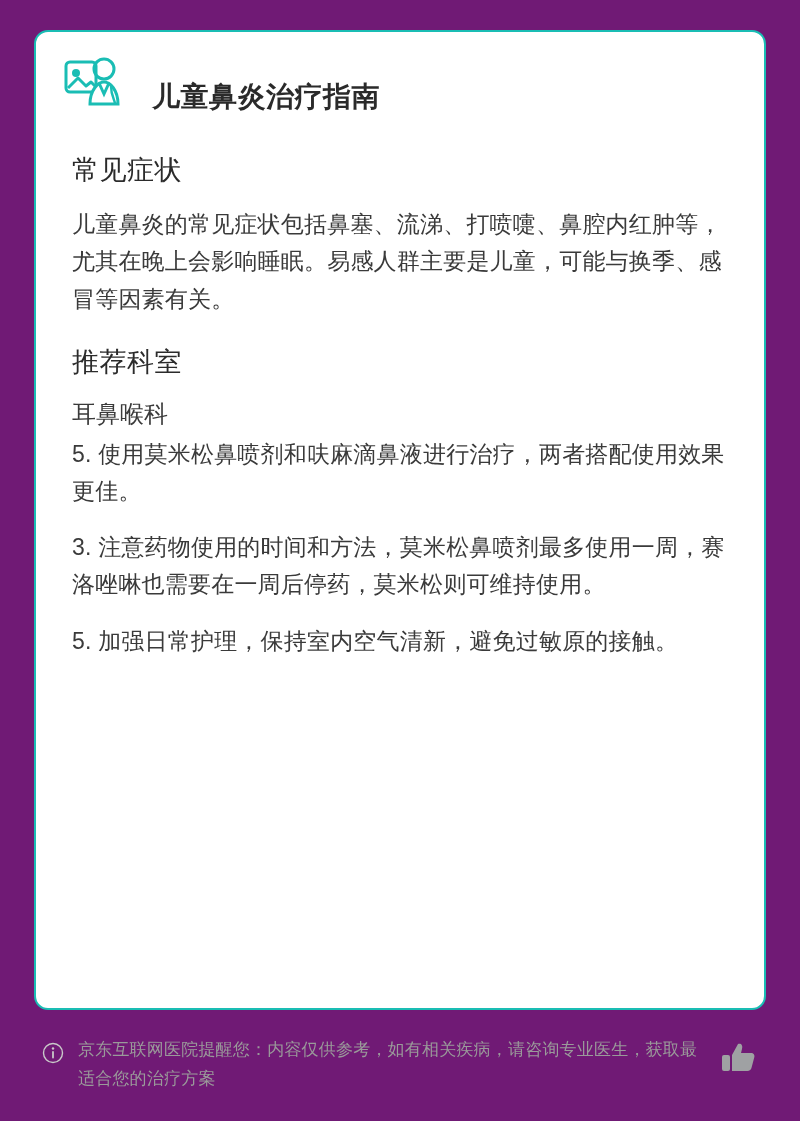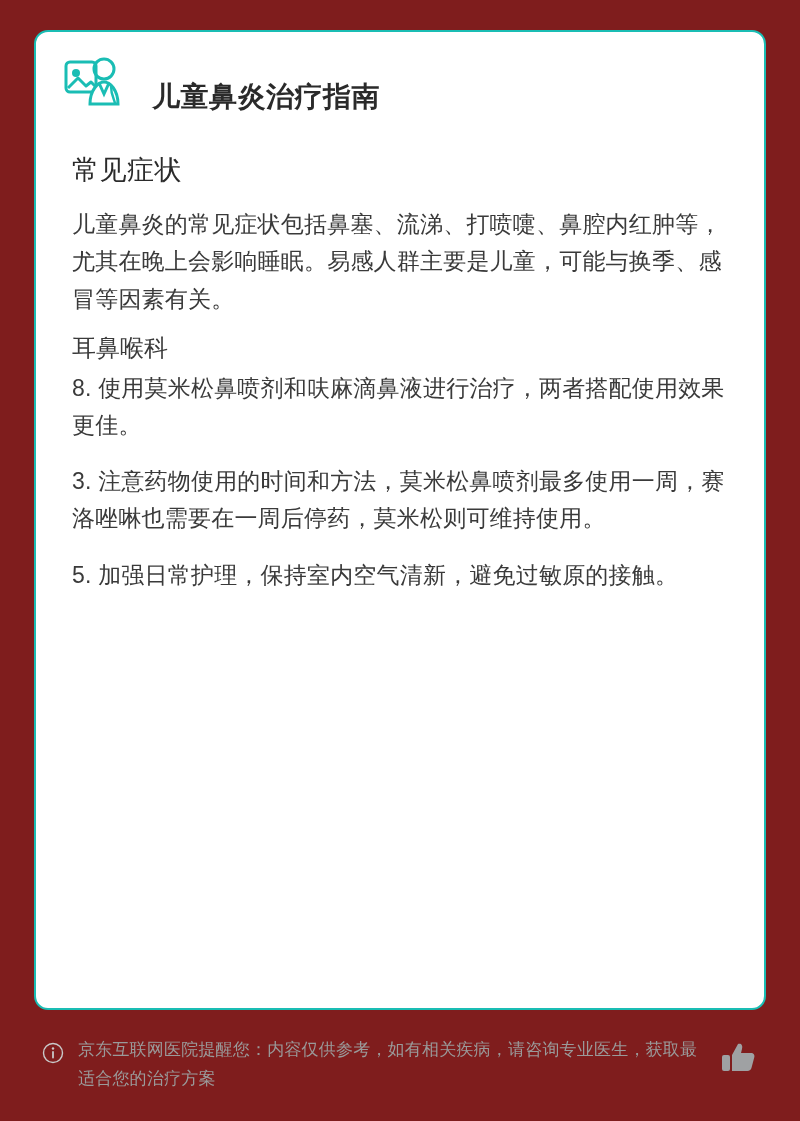--- a/index.html
+++ b/index.html
@@ -9,21 +9,21 @@
     width: 800px;
     height: 1121px;
     font-family: "Liberation Sans", sans-serif;
   }
   .page {
     position: relative;
     width: 800px;
     height: 1121px;
     box-sizing: border-box;
     padding: 30px 34px 20px 34px;
-    background: #7f1d1d;
+    background: #701a75;
   }
   .card {
     position: relative;
     box-sizing: border-box;
     border: 2px solid #1abdb4;
     border-radius: 14px;
     padding: 34px 36px 30px 36px;
     min-height: 980px;
     background: #ffffff;
   }
@@ -126,24 +126,25 @@
           <path d="M35 31 L40 42 L45 31" fill="none" stroke="#1abdb4" stroke-width="3"></path>
           <path d="M47 34 C47 44 51 48 51 52" fill="none" stroke="#1abdb4" stroke-width="2.4"></path>
         </svg>
       </span>
       <div class="title">儿童鼻炎治疗指南</div>
     </div>
 
     <h2 class="section">常见症状</h2>
     <p class="body">儿童鼻炎的常见症状包括鼻塞、流涕、打喷嚏、鼻腔内红肿等，尤其在晚上会影响睡眠。易感人群主要是儿童，可能与换季、感冒等因素有关。</p>
 
+    <h2 class="section">推荐科室</h2>
     <p class="plain">耳鼻喉科</p>
 
     <ol class="points">
-      <li>8. 使用莫米松鼻喷剂和呋麻滴鼻液进行治疗，两者搭配使用效果更佳。</li>
+      <li>5. 使用莫米松鼻喷剂和呋麻滴鼻液进行治疗，两者搭配使用效果更佳。</li>
       <li>3. 注意药物使用的时间和方法，莫米松鼻喷剂最多使用一周，赛洛唑啉也需要在一周后停药，莫米松则可维持使用。</li>
       <li>5. 加强日常护理，保持室内空气清新，避免过敏原的接触。</li>
     </ol>
 
   </div>
 
   <div class="footer">
     <span class="info-icon">
       <svg viewBox="0 0 22 22" width="22" height="22" xmlns="http://www.w3.org/2000/svg">
         <circle cx="11" cy="11" r="9.5" fill="none" stroke="#c9c9c9" stroke-width="1.4"></circle>

